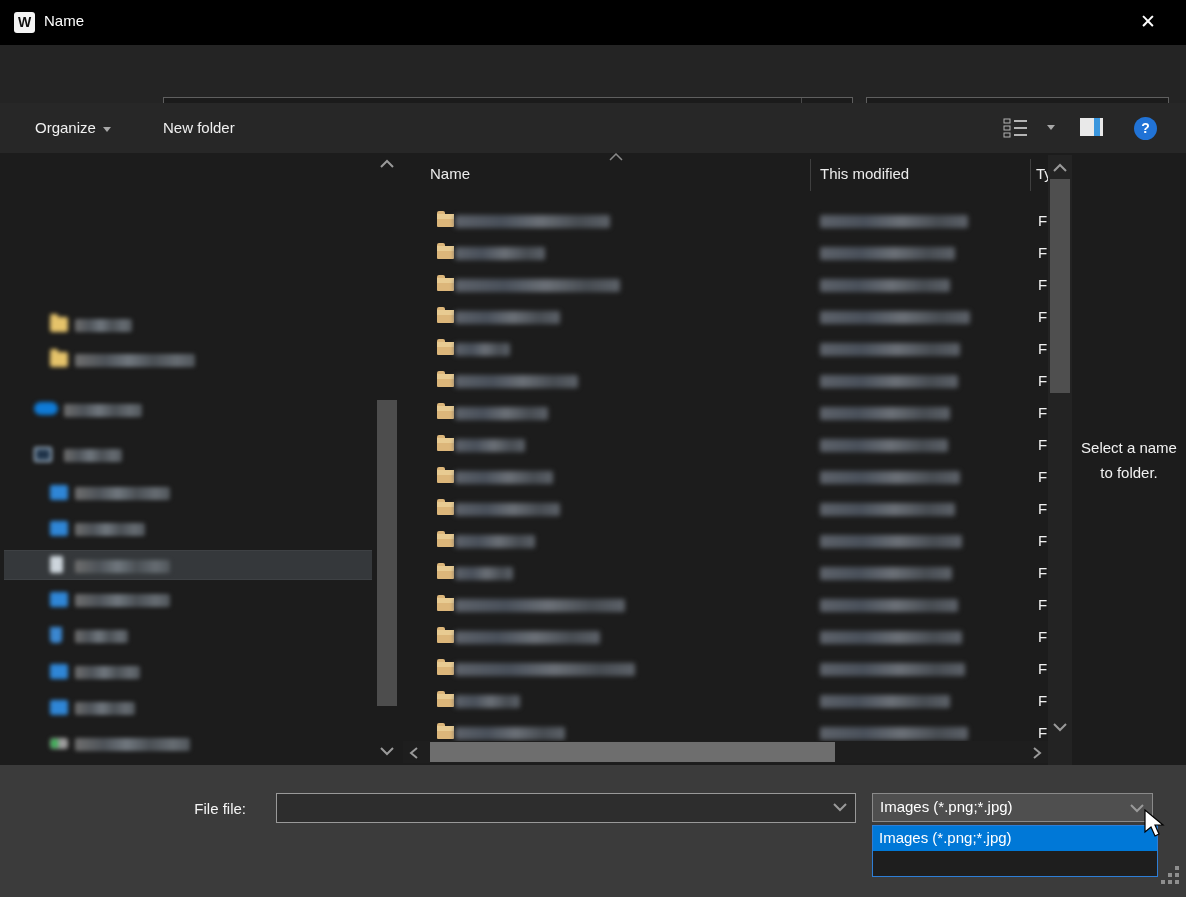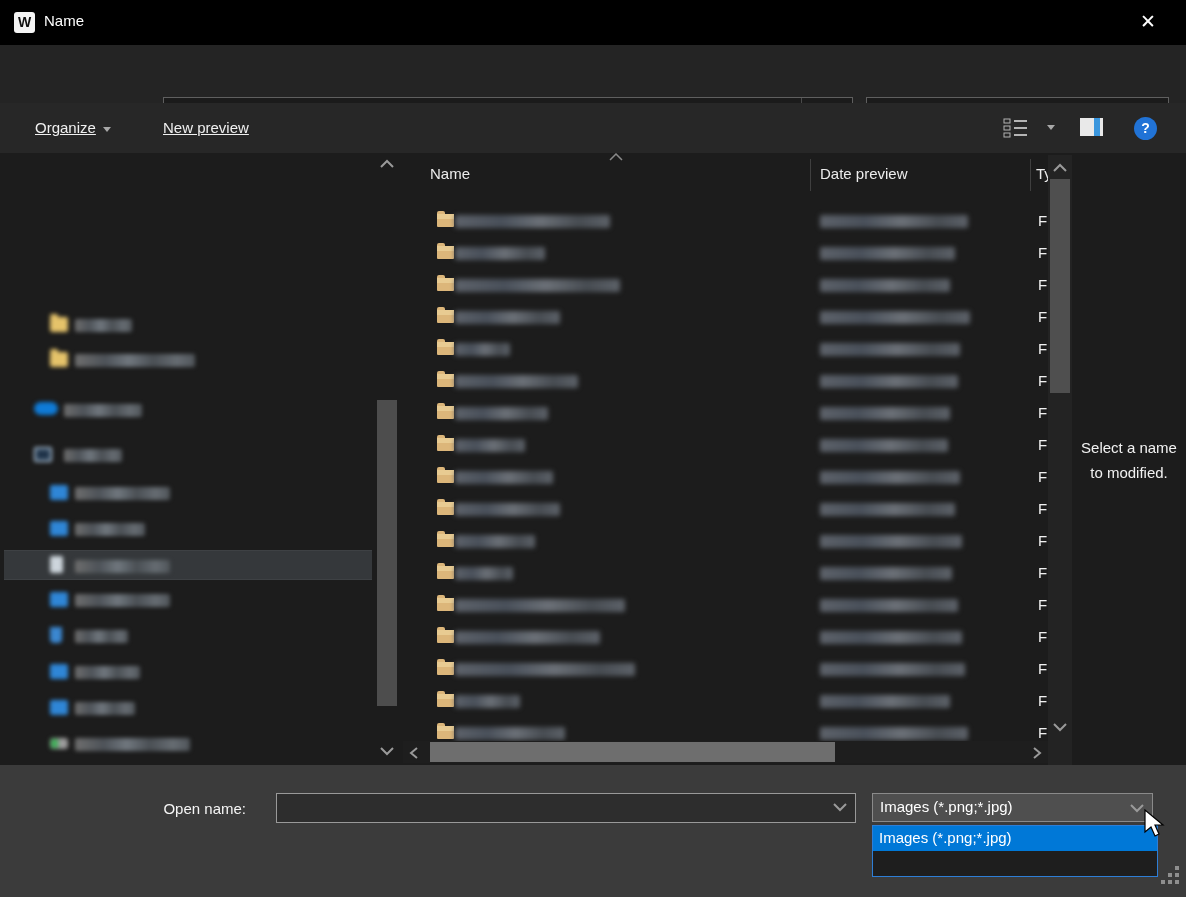--- a/index.html
+++ b/index.html
@@ -30,21 +30,21 @@
   #addr-divider { position:absolute; right:50px; top:0; width:1px; height:41px; background:#4a4a4a; }
   #refresh-btn { position:absolute; right:12px; top:7px; color:#c8c8c8; font-size:19px; }
   #searchbox { position:absolute; left:866px; top:52px; width:303px; height:43px;
     background:#1b1b1b; border:1px solid #5f5f5f; }
   #search-input { position:absolute; left:58px; top:9px; width:230px; height:22px; background:transparent;
     border:none; outline:none; color:#bdbdbd; font-size:15px; font-family:"Liberation Sans",sans-serif; }
   #search-input::placeholder { color:#8f8f8f; }
 
   
   #toolbar { position:absolute; left:0; top:103px; width:1186px; height:50px; background:#272727; }
-  .tool-label { position:absolute; top:16px; color:#f0f0f0; font-size:15px; font-weight:300;text-decoration:underline; }
+  .tool-label { position:absolute; top:16px; color:#f0f0f0; font-size:15px; font-weight:300; }
   .caret-down { display:inline-block; width:0; height:0; border-left:4px solid transparent;
     border-right:4px solid transparent; border-top:5px solid #a8a8a8; margin-left:7px; vertical-align:middle; }
   #viewmode-icon { position:absolute; left:1003px; top:15px; }
   #previewpane-icon { position:absolute; left:1080px; top:15px; width:23px; height:18px; background:#e9e9e9; }
   #previewpane-icon b { position:absolute; right:3px; top:0; width:6px; height:18px; background:#3a96dd; }
   #help-btn { position:absolute; left:1134px; top:14px; width:23px; height:23px; border-radius:50%;
     background:#2173d6; color:#fff; font-size:14px; font-weight:bold; text-align:center; line-height:23px; }
 
   
   #main { position:absolute; left:0; top:153px; width:1186px; height:612px; background:#1c1c1c; }
@@ -175,21 +175,21 @@
       <svg class="stroke" style="position:absolute;left:25px;top:12px" width="18" height="18">
           <circle cx="8" cy="8" r="6"></circle>
           <path d="M12.5 12.5 L17 17"></path>
         </svg>
       <input id="search-input" placeholder="Search Documents" style="">
     </div>
   </div>
 
   <div id="toolbar">
     <div class="tool-label" style="left:35px"><span>Organize</span><span class="caret-down"></span></div>
-    <div class="tool-label" style="left:163px">New preview</div>
+    <div class="tool-label" style="left:163px">New folder</div>
     <svg id="viewmode-icon" width="26" height="20">
       <rect x="1" y="1" width="6" height="4" fill="none" stroke="#b4b4b4"></rect>
         <rect x="1" y="8" width="6" height="4" fill="none" stroke="#b4b4b4"></rect>
         <rect x="1" y="15" width="6" height="4" fill="none" stroke="#b4b4b4"></rect>
       <path d="M11 3 H24 M11 10 H24 M11 17 H24" stroke="#b4b4b4" stroke-width="2"></path>
     </svg>
     <span class="caret-down" style="position:absolute;left:1040px;top:22px"></span>
     <div id="previewpane-icon">
         <b></b>
       </div>
@@ -307,21 +307,21 @@
           </svg>
       </div>
     </div>
 
     <div id="filelist">
       <svg id="sort-chev" class="chev" width="16" height="8">
           <path d="M2 7 L8 1 L14 7" stroke="#8a8a8a" stroke-width="1.5"></path>
         </svg>
       <div class="col-header" style="left:27px">Name</div>
       <div class="hdr-divider" style="left:407px"></div>
-      <div class="col-header" style="left:417px">Date preview</div>
+      <div class="col-header" style="left:417px">This modified</div>
       <div class="hdr-divider" style="left:627px"></div>
       <div class="col-header" style="left:633px">Ty</div>
 
       <div id="fl-rows">
           <div class="file-row" style="top: 52px;">
             <div class="f-folder"></div>
             <div class="row-blur">
               <div class="nameblob" style="width: 155px;"></div>
               <div class="dateblob" style="width: 148px;"></div>
             </div>
@@ -474,27 +474,27 @@
         <div class="thumb"></div>
         <svg class="chev" style="position:absolute;right:6px;top:6px" width="9" height="12">
             <path d="M1 1 L7 6 L1 11"></path>
           </svg>
       </div>
     </div>
 
     <div id="preview">
       <div id="preview-msg">
         <div>Select a name</div>
-        <div>to modified.</div>
+        <div>to folder.</div>
       </div>
     </div>
   </div>
 
   <div id="footer">
-    <div id="filename-label">Open name:</div>
+    <div id="filename-label">File file:</div>
     <div id="filename-combo">
       <input id="filename-input" value="" style="">
       <svg id="filename-chev" class="chev" width="14" height="9">
           <path d="M1 1 L7 7 L13 1"></path>
         </svg>
     </div>
     <div id="filetype-btn">
       <span>Images (*.png;*.jpg)</span>
       <svg id="filetype-chev" class="chev" width="14" height="9">
           <path d="M1 1 L7 7 L13 1"></path>

